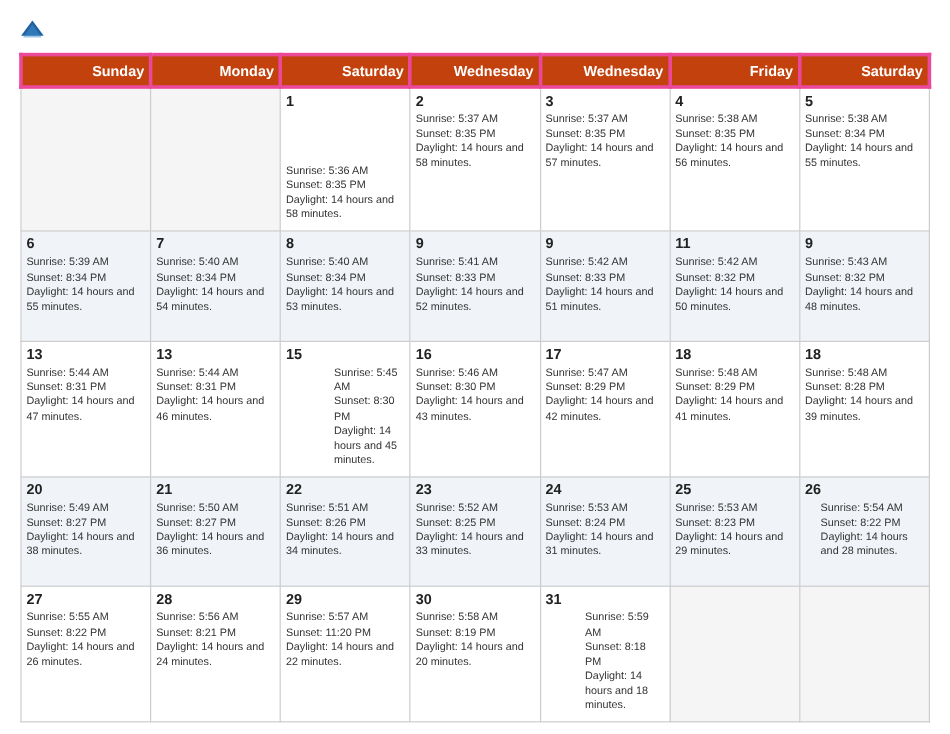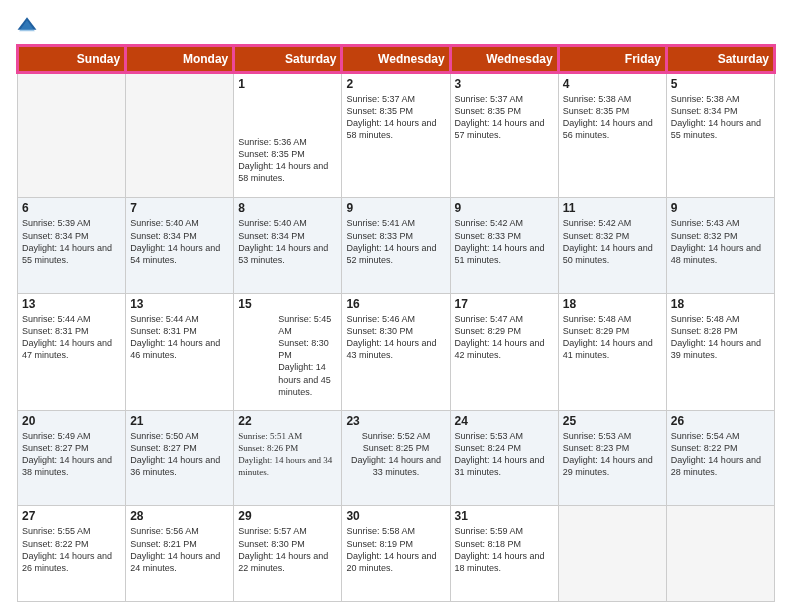--- a/index.html
+++ b/index.html
@@ -266,77 +266,77 @@
 Daylight: 14 hours and 38 minutes.</div>
           </td>
           <td>
             <div class="day-number">21</div>
             <div class="cell-text" style="white-space: pre-line;">Sunrise: 5:50 AM
 Sunset: 8:27 PM
 Daylight: 14 hours and 36 minutes.</div>
           </td>
           <td>
             <div class="day-number">22</div>
-            <div class="cell-text" style="white-space: pre-line; font-family: Liberation Serif, serif;">Sunrise: 5:51 AM
+            <div class="cell-text" style="white-space: pre-line;">Sunrise: 5:51 AM
 Sunset: 8:26 PM
 Daylight: 14 hours and 34 minutes.</div>
           </td>
           <td>
             <div class="day-number">23</div>
-            <div class="cell-text" style="white-space: pre-line; text-align: center;">Sunrise: 5:52 AM
+            <div class="cell-text" style="white-space: pre-line;">Sunrise: 5:52 AM
 Sunset: 8:25 PM
 Daylight: 14 hours and 33 minutes.</div>
           </td>
           <td>
             <div class="day-number">24</div>
             <div class="cell-text" style="white-space: pre-line;">Sunrise: 5:53 AM
 Sunset: 8:24 PM
 Daylight: 14 hours and 31 minutes.</div>
           </td>
           <td>
             <div class="day-number">25</div>
             <div class="cell-text" style="white-space: pre-line;">Sunrise: 5:53 AM
 Sunset: 8:23 PM
 Daylight: 14 hours and 29 minutes.</div>
           </td>
           <td>
             <div class="day-number">26</div>
-            <div class="cell-text" style="white-space: pre-line;">Sunrise: 5:54 AM
+            <div class="cell-text" style="white-space: pre-line; margin-left: 13px;">Sunrise: 5:54 AM
 Sunset: 8:22 PM
 Daylight: 14 hours and 28 minutes.</div>
           </td>
         </tr>
         <tr>
           <td>
             <div class="day-number">27</div>
             <div class="cell-text" style="white-space: pre-line;">Sunrise: 5:55 AM
 Sunset: 8:22 PM
 Daylight: 14 hours and 26 minutes.</div>
           </td>
           <td>
             <div class="day-number">28</div>
             <div class="cell-text" style="white-space: pre-line;">Sunrise: 5:56 AM
 Sunset: 8:21 PM
 Daylight: 14 hours and 24 minutes.</div>
           </td>
           <td>
             <div class="day-number">29</div>
             <div class="cell-text" style="white-space: pre-line;">Sunrise: 5:57 AM
-Sunset: 8:30 PM
+Sunset: 11:20 PM
 Daylight: 14 hours and 22 minutes.</div>
           </td>
           <td>
             <div class="day-number">30</div>
             <div class="cell-text" style="white-space: pre-line;">Sunrise: 5:58 AM
 Sunset: 8:19 PM
 Daylight: 14 hours and 20 minutes.</div>
           </td>
           <td>
             <div class="day-number">31</div>
-            <div class="cell-text" style="white-space: pre-line;">Sunrise: 5:59 AM
+            <div class="cell-text" style="white-space: pre-line; margin-left: 33px;">Sunrise: 5:59 AM
 Sunset: 8:18 PM
 Daylight: 14 hours and 18 minutes.</div>
           </td>
           <td class="empty"></td>
           <td class="empty"></td>
         </tr>
       </tbody>
   </table>
 </div>
 

